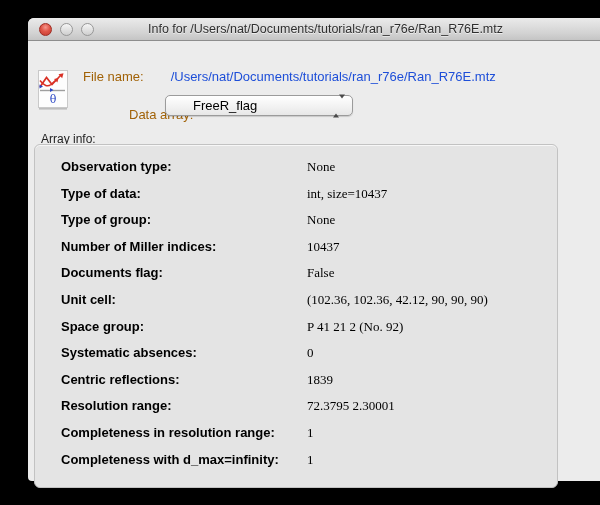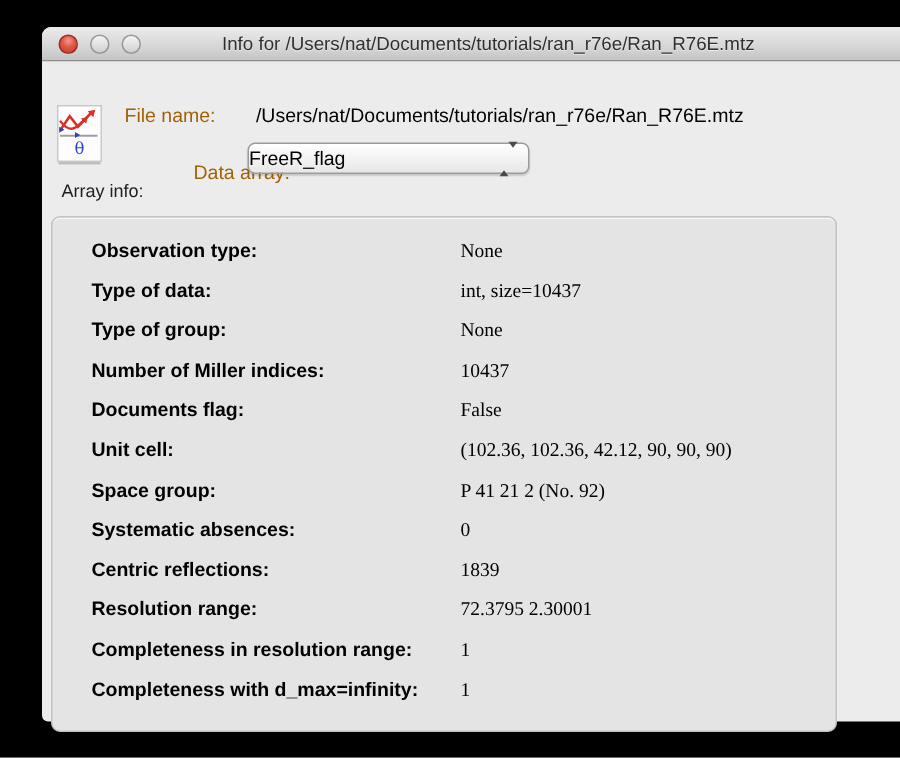--- a/index.html
+++ b/index.html
@@ -37,40 +37,40 @@
     border:1px solid #9e2b22;
   }
   .light.gray{
     background:linear-gradient(#f5f5f5,#cfcfcf);
     border:1px solid #979797;
   }
   .content{position:absolute;left:0;top:22px;right:0;bottom:0;}
   .fileicon{position:absolute;left:10px;top:30px;width:30px;height:40px;}
   .hdr-row{position:absolute;left:55px;font-size:13px;white-space:nowrap;}
   .hdr-label{font-weight:normal;color:#a16207;display:inline-block;width:84px;}
-  .hdr-value{color:#000000;}
+  .hdr-value{color:#1d4ed8;}
   .row-file{top:29px;}
   .row-array{top:64px;line-height:21px;margin-left:46px;}
   .popup{
     position:absolute;left:137px;top:55px;width:188px;height:21px;
     box-sizing:border-box;
     background:linear-gradient(#ffffff,#f1f1f1 60%,#e7e7e7);
     border:1px solid #9b9b9b;
     border-radius:5px;
     box-shadow:0 1px 1px rgba(0,0,0,0.15);
     font-size:13px;line-height:19px;color:#000;
-    padding-left:0;
+    padding-left:27px;
     cursor:default;
   }
   .stepper{position:absolute;right:7px;top:50%;transform:translateY(-50%);}
   .tri{width:0;height:0;border-left:3.5px solid transparent;border-right:3.5px solid transparent;}
   .tri.up{border-bottom:4.5px solid #4a4a4a;margin-bottom:2.5px;}
   .tri.down{border-top:4.5px solid #4a4a4a;}
   .section-label{
-    position:absolute;left:13px;top:80px;
+    position:absolute;left:13px;top:92px;
     font-size:12px;color:#1e1e1e;
   }
   .groupbox{
     position:absolute;left:6px;top:104px;width:524px;height:344px;
     box-sizing:border-box;
     background:#e4e4e4;
     border:1px solid #c2c2c2;
     border-radius:6px;
     box-shadow:inset 0 1px 0 rgba(255,255,255,0.7);
     padding:14px 0 0 26px;

